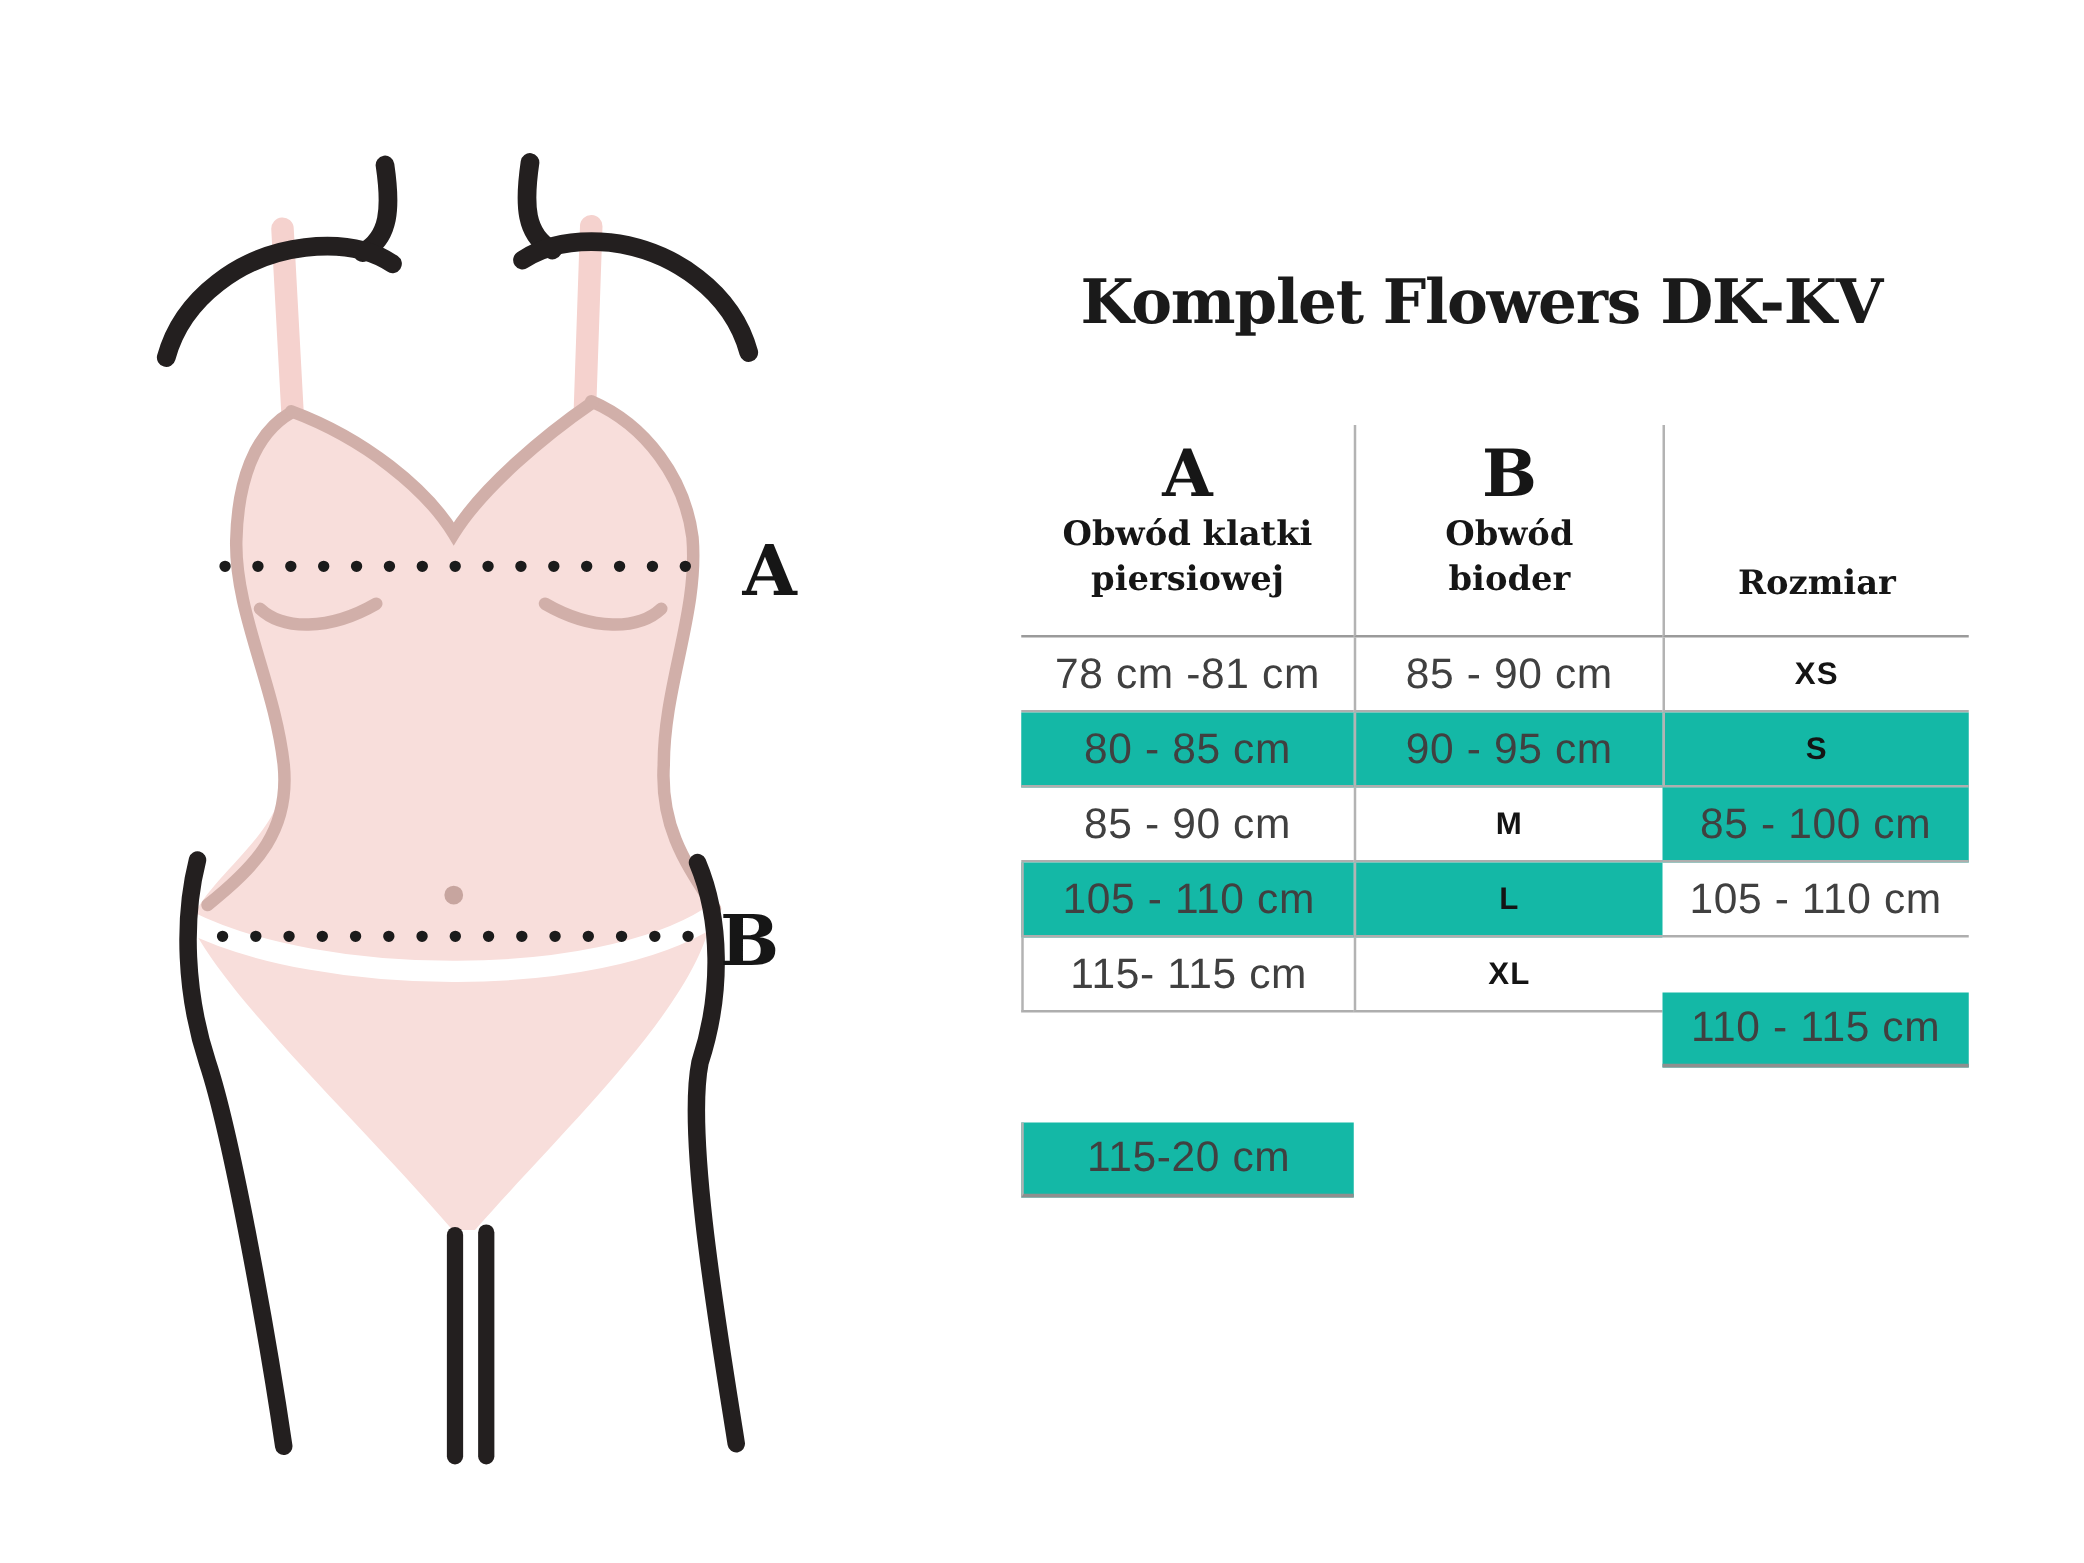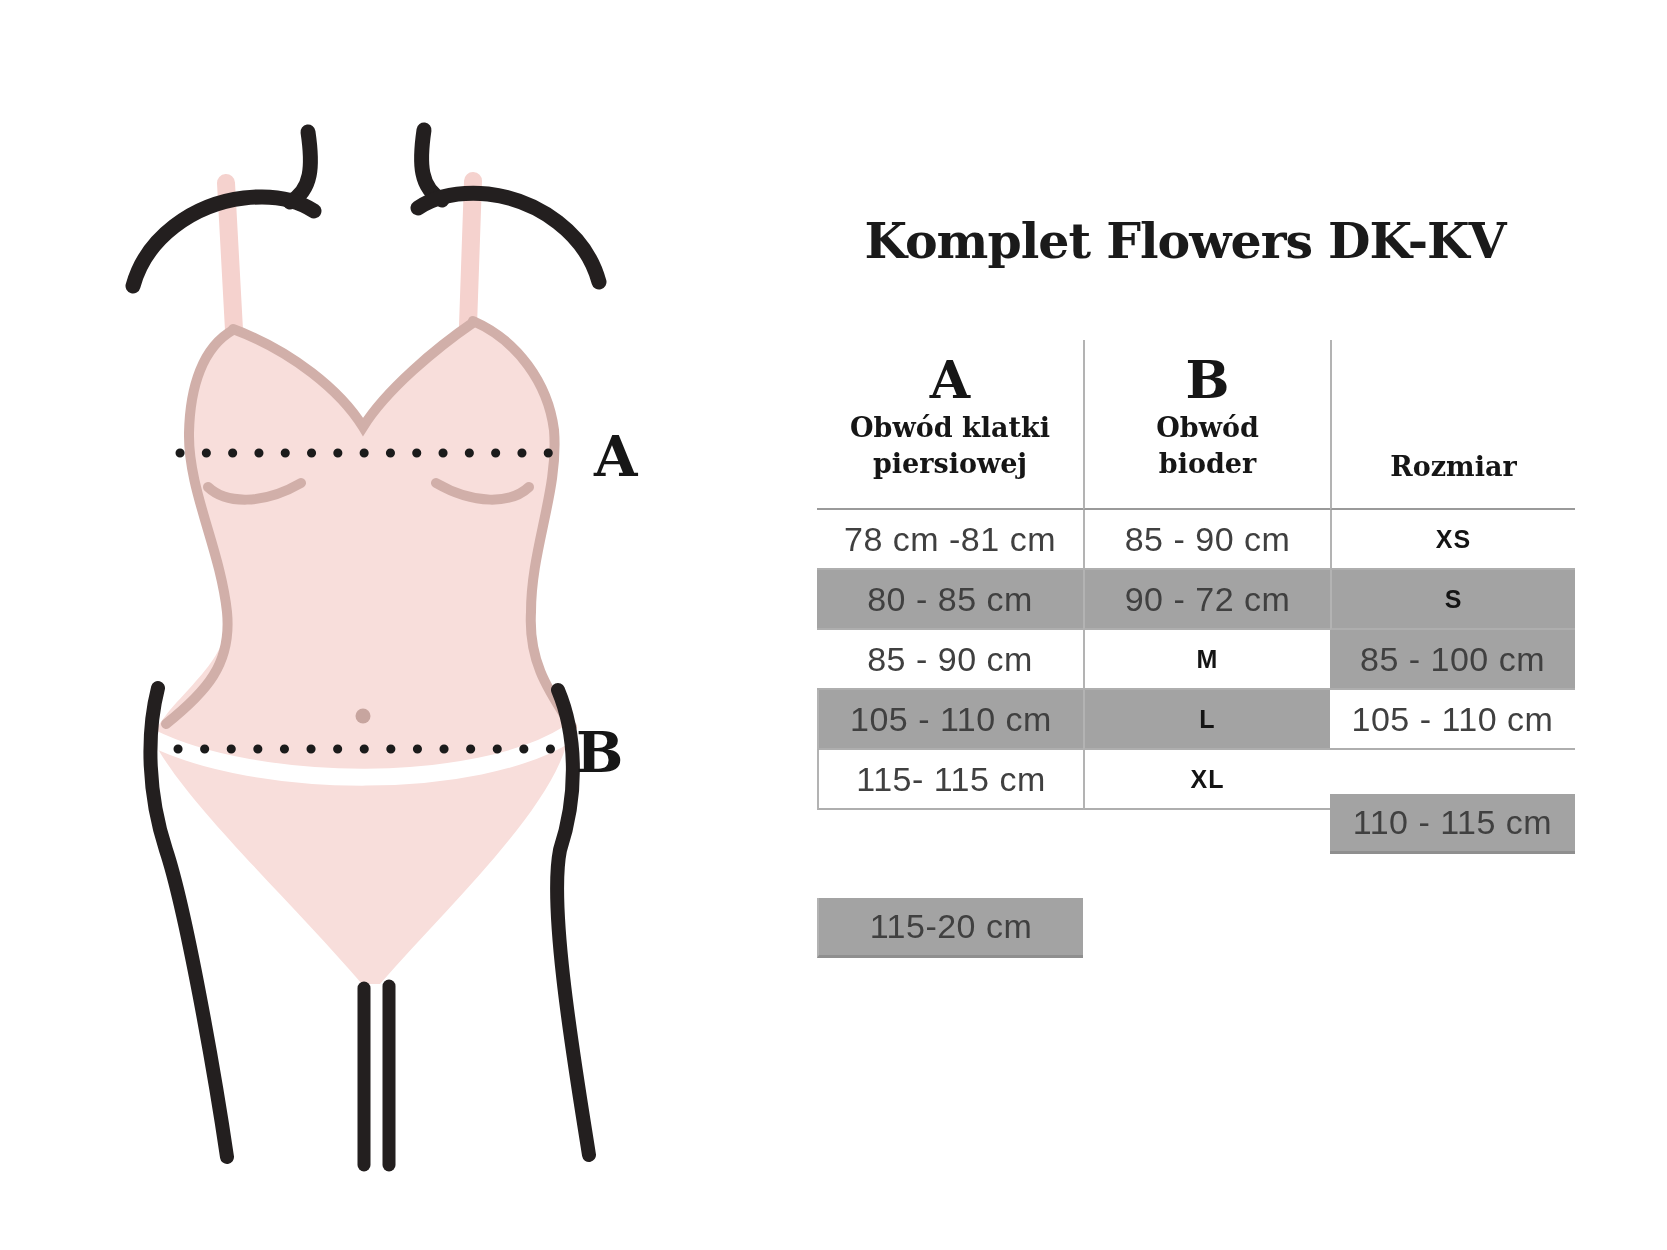--- a/index.html
+++ b/index.html
@@ -14,21 +14,21 @@
   .cell{box-sizing:border-box;}
   .col2,.col3{border-left:2px solid #b3b3b3;}
   .hdr{height:170px;border-bottom:2px solid #9a9a9a;text-align:center;padding-top:10px;}
   .hdr-letter{font-size:52px;font-weight:700;color:#161616;line-height:60px;}
   .hdr-label{font-size:27px;font-weight:700;color:#161616;line-height:36px;padding:0 28px;}
   .hdr-size{display:flex;align-items:center;justify-content:center;padding-top:86px;}
   .row-cell{height:60px;display:flex;align-items:center;justify-content:center;
             border-bottom:2px solid #aeaeae;
             font-family:"Liberation Sans","DejaVu Sans",sans-serif;
             font-size:34px;color:#404040;letter-spacing:0.5px;}
-  .row-pink{background:#a3a3a3;}
+  .row-pink{background:#14b8a6;}
   .size-val{font-weight:700;color:#141414;font-size:25px;letter-spacing:1px;}
   .row-last{border-bottom:3px solid #8f8f8f;margin-top:44px;}
 </style>
 </head>
 <body>
 
 <div class="canvas">
 
   <div class="figure-wrap">
     <svg width="700" height="1250" viewBox="0 0 700 1250">
@@ -94,21 +94,21 @@
     </div>
     <div class="cell hdr col3 hdr-size">
       <div class="hdr-label">Rozmiar</div>
     </div>
 
     <div class="cell row-cell col1">78 cm -81 cm</div>
     <div class="cell row-cell col2">85 - 90 cm</div>
     <div class="cell row-cell col3 size-val">XS</div>
 
     <div class="cell row-cell col1 row-pink">80 - 85 cm</div>
-    <div class="cell row-cell col2 row-pink">90 - 72 cm</div>
+    <div class="cell row-cell col2 row-pink">90 - 95 cm</div>
     <div class="cell row-cell col3 row-pink size-val">S</div>
 
     <div class="cell row-cell col1">85 - 90 cm</div>
     <div class="cell row-cell col3 size-val">M</div>
 
     <div class="cell row-cell col1 row-pink">85 - 100 cm</div>
     <div class="cell row-cell col2 row-pink">105 - 110 cm</div>
     <div class="cell row-cell col3 row-pink size-val">L</div>
 
     <div class="cell row-cell col1">105 - 110 cm</div>

